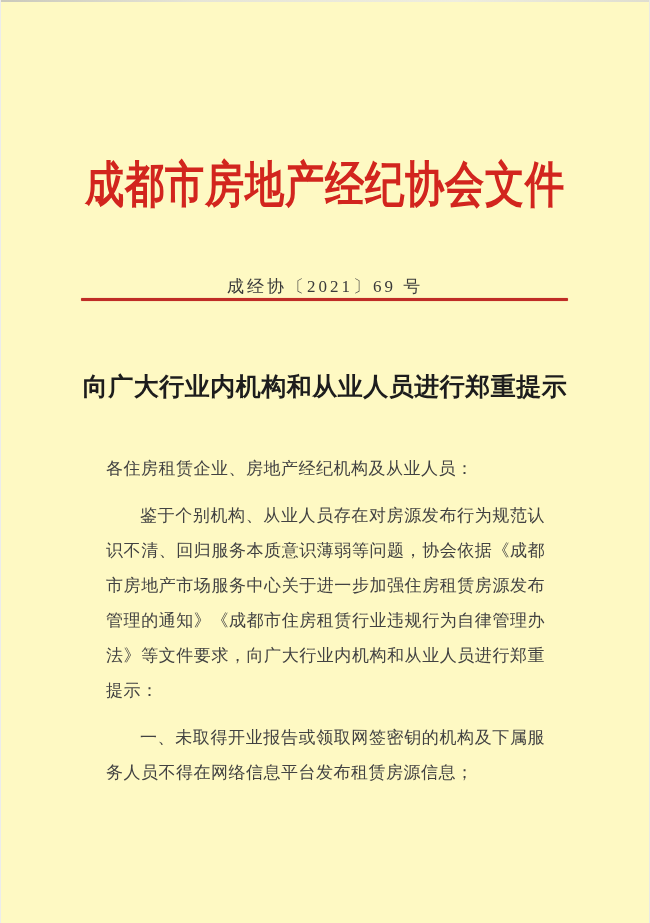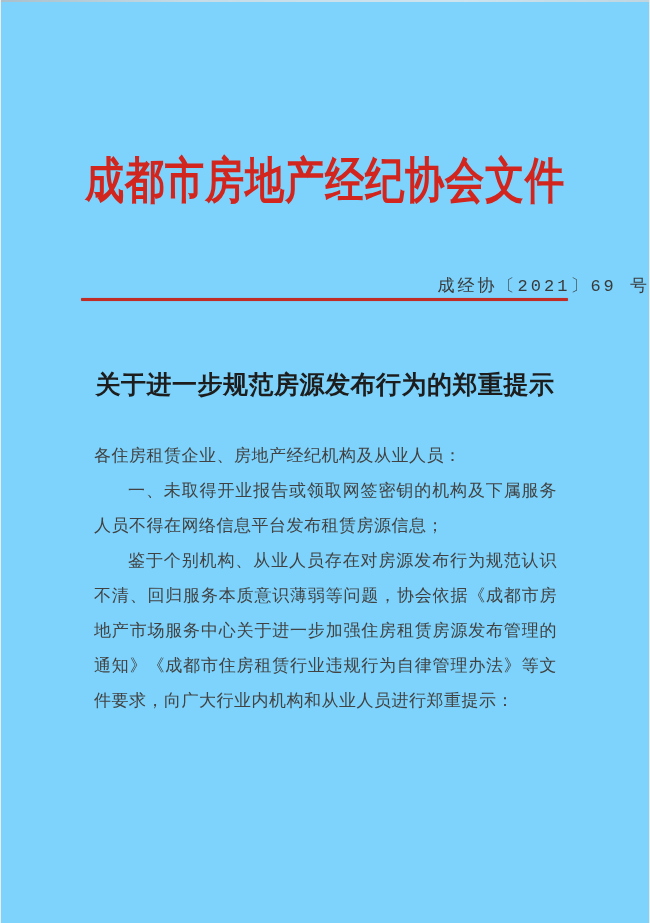--- a/index.html
+++ b/index.html
@@ -4,23 +4,23 @@
 <style>
   html, body {
     margin: 0;
     padding: 0;
     background: #ffffff;
   }
   .page {
     position: relative;
     width: 650px;
     height: 923px;
-    background: #7dd3fc;
+    background: #fef9c3;
     overflow: hidden;
-    font-family: Liberation Mono, monospace;
+    font-family: Liberation Serif, serif;
   }
   .scan-edge-top {
     position: absolute;
     top: 0; left: 0; right: 0;
     height: 2px;
     background: linear-gradient(to right, #b9b9b9 0%, #dedede 30%, #e9e9e9 70%, #d5d5d5 100%);
     opacity: 0.75;
   }
   .scan-edge-left {
     position: absolute;
@@ -50,21 +50,21 @@
     color: var(--letterhead-red, #d2251e);
     letter-spacing: 1px;
     transform: scaleX(0.8);
     transform-origin: center;
   }
   .doc-number {
     position: absolute;
     top: 277px;
     left: 0;
     width: 100%;
-    text-align: right;
+    text-align: center;
     font-size: 17px;
     line-height: 20px;
     letter-spacing: 3px;
     color: #3a3a3a;
   }
   .red-rule {
     position: absolute;
     top: 298px;
     left: 81px;
     width: 487px;
@@ -91,21 +91,21 @@
     left: 94px;
     width: 463px;
     font-size: 17px;
     line-height: 35px;
     letter-spacing: 0.5px;
     color: var(--body-text, #424242);
     text-align: justify;
     text-justify: inter-character;
   }
   .doc-body p {
-    margin: 0;
+    margin: 12px;
     padding: 0;
   }
   .doc-body p.indent {
     text-indent: 2em;
   }
 </style>
 </head>
 <body>
 
 <div class="page">
@@ -114,20 +114,20 @@
   <div class="scan-edge-right"></div>
 
   <div class="letterhead">
     <span class="letterhead-inner">成都市房地产经纪协会文件</span>
   </div>
 
   <div class="doc-number">成经协〔2021〕69 号</div>
 
   <div class="red-rule"></div>
 
-  <div class="doc-title">关于进一步规范房源发布行为的郑重提示</div>
+  <div class="doc-title">向广大行业内机构和从业人员进行郑重提示</div>
 
   <div class="doc-body">
     <p>各住房租赁企业、房地产经纪机构及从业人员：</p>
+    <p class="indent">鉴于个别机构、从业人员存在对房源发布行为规范认识不清、回归服务本质意识薄弱等问题，协会依据《成都市房地产市场服务中心关于进一步加强住房租赁房源发布管理的通知》《成都市住房租赁行业违规行为自律管理办法》等文件要求，向广大行业内机构和从业人员进行郑重提示：</p>
     <p class="indent">一、未取得开业报告或领取网签密钥的机构及下属服务人员不得在网络信息平台发布租赁房源信息；</p>
-    <p class="indent">鉴于个别机构、从业人员存在对房源发布行为规范认识不清、回归服务本质意识薄弱等问题，协会依据《成都市房地产市场服务中心关于进一步加强住房租赁房源发布管理的通知》《成都市住房租赁行业违规行为自律管理办法》等文件要求，向广大行业内机构和从业人员进行郑重提示：</p>
   </div>
 </div>
 
 </body></html>

